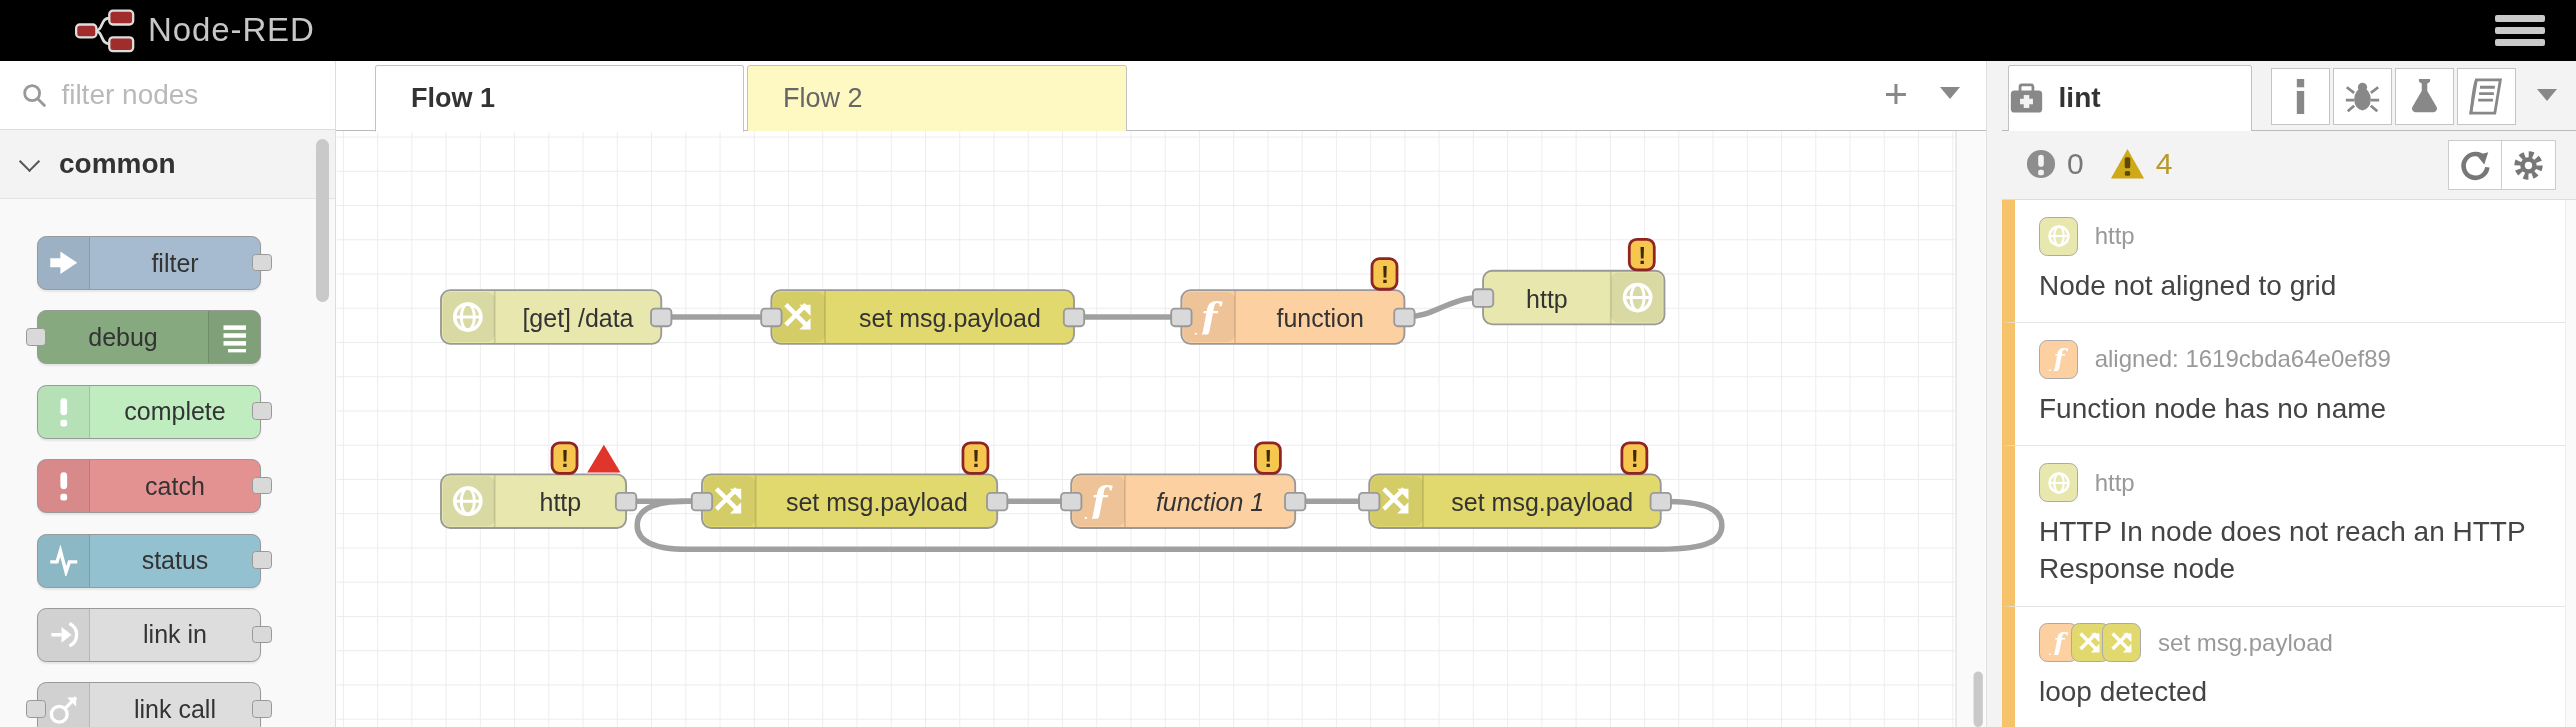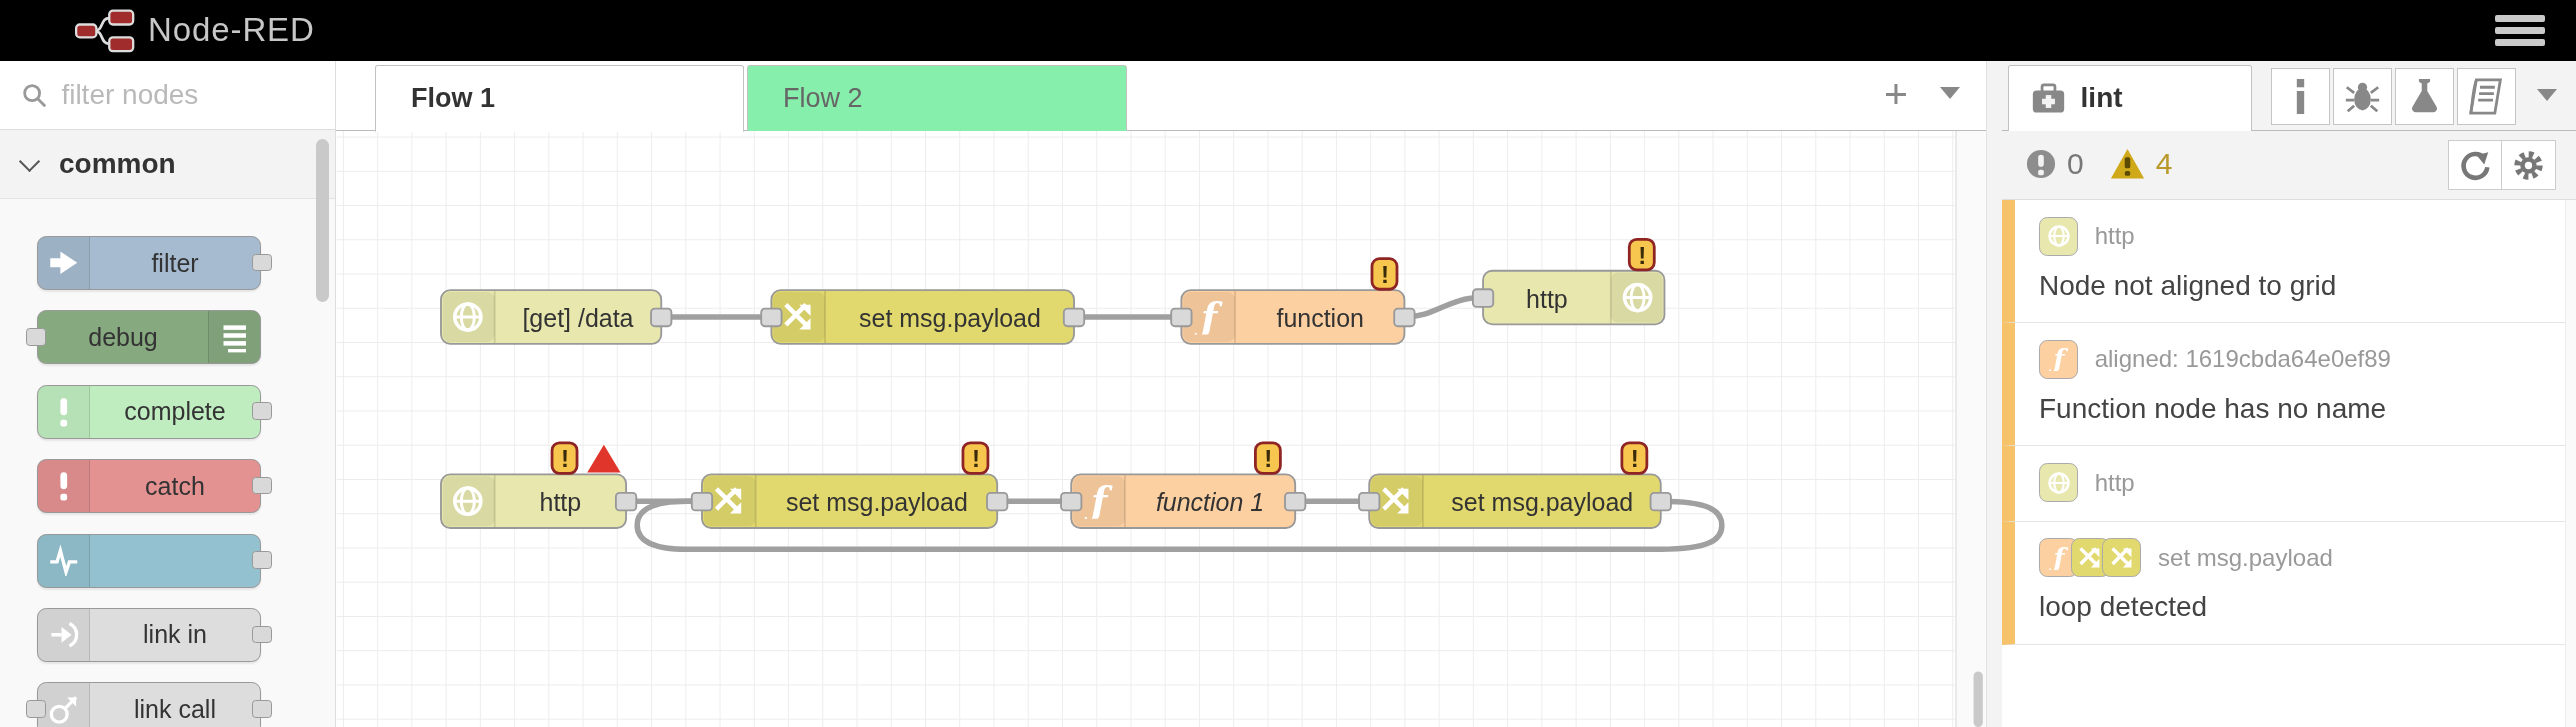--- a/index.html
+++ b/index.html
@@ -45,41 +45,41 @@
   .pnode .plabel.icon-right { left:0; right:52px; }
   .pport { position:absolute; top:50%; margin-top:-9.3px; width:20.4px; height:17.6px; background:#d9d9d9;
     border:1.9px solid #999; border-radius:3.7px; cursor:crosshair; }
   .pport.out { right:-12px; } .pport.in { left:-12px; }
   #palette-scroll { position:absolute; right:5.6px; top:78px; width:13px; height:163px; background:#c9c9c9;
     border-radius:6.5px; }
 
   
   #workspace { position:absolute; left:336px; top:61px; width:1650px; height:667px; }
   .tabbar { position:absolute; left:0; top:0; right:0; height:70px; background:#fff; border-bottom:1.9px solid #bbb; }
-  .tab { position:absolute; top:3.7px; bottom:-1.9px; background:#86efac; border:1.9px solid #c2c2c2;
+  .tab { position:absolute; top:3.7px; bottom:-1.9px; background:#fef9c3; border:1.9px solid #c2c2c2;
     display:flex; align-items:center; padding-left:35px; font-size:27px; color:#666; cursor:pointer;
     border-radius:2.8px 2.8px 0 0; }
   .tab.active { background:#fff; border-bottom:1.9px solid #fff; color:#333; font-weight:bold; }
   #tab-flow1 { left:39px; width:369px; z-index:2; }
   #tab-flow2 { left:411px; width:380px; }
   #add-flow { position:absolute; left:1532px; top:9.3px; width:56px; height:52px; font-size:41px;
     color:#888; text-align:center; line-height:48px; cursor:pointer; }
   #tab-list-btn { position:absolute; left:1604px; top:26px; cursor:pointer; }
   #canvas { position:absolute; left:0; top:70px; width:1650px; height:596px; background:#fff; }
 
   
   #splitter { position:absolute; left:1986px; top:61px; width:15.7px; height:667px; background:#f3f3f3;
     border-left:0.9px solid #e0e0e0; cursor:col-resize; }
 
   
   #sidebar { position:absolute; left:2002px; top:61px; width:574px; height:667px; background:#fff; }
   #sb-tabbar { position:absolute; left:0; top:0; right:0; height:70px; background:#f3f3f3; border-bottom:1.9px solid #bbb; }
   #sb-tab-lint { position:absolute; left:5.6px; top:3.7px; bottom:-1.9px; width:244px; background:#fff;
     border:1.9px solid #c2c2c2; border-bottom:1.9px solid #fff; border-radius:2.8px 2.8px 0 0;
-    display:flex; align-items:center; padding-left:22px; gap:15px; cursor:pointer; }
+    display:flex; align-items:center; gap:15px; cursor:pointer; }
   #sb-tab-lint .sb-tab-label { font-size:28px; font-weight:bold; color:#333; }
   .sb-iconbtn { position:absolute; top:7.4px; width:59px; height:57px; background:#fff; border:1.9px solid #c4c4c4;
     display:flex; align-items:center; justify-content:center; cursor:pointer; }
   #btn-info { left:269px; } #btn-bug { left:331px; } #btn-flask { left:393px; } #btn-book { left:455px; }
   #sb-caret { position:absolute; left:535px; top:28px; cursor:pointer; }
   #lint-toolbar { position:absolute; left:0; top:70px; right:0; height:69px; background:#f3f3f3;
     border-bottom:1.9px solid #ddd; }
   #lint-counts { position:absolute; left:24px; top:15.7px; display:flex; align-items:center; gap:11px; }
   #lint-counts .cnt-err { font-size:30px; color:#777; margin-right:15px; }
   #lint-counts .cnt-warn { font-size:30px; color:#b8992a; }
@@ -215,20 +215,21 @@
         <span class="plabel icon-left">catch</span>
         <span class="pport out"></span>
       </div>
 
       <div class="pnode" style="background-color: rgb(148, 193, 208);">
         <div class="icon-region left">
           <svg width="31.5" height="31.5" viewBox="0 0 34 34">
               <use href="#i-heartbeat"></use>
             </svg>
           </div>
+        <span class="plabel icon-left">status</span>
         <span class="pport out"></span>
       </div>
 
       <div class="pnode" style="background-color: rgb(221, 221, 221);">
         <div class="icon-region left">
           <svg width="31.5" height="31.5" viewBox="0 0 34 34">
               <use href="#i-link-in"></use>
             </svg>
           </div>
         <span class="plabel icon-left">link in</span>
@@ -492,20 +493,21 @@
 
       <div class="lint-item">
         <div class="li-head">
           <span class="chip" style="background-color: rgb(231, 231, 174);">
             <svg width="24" height="24" viewBox="0 0 26 26">
                 <use href="#i-globe" width="26" height="26"></use>
               </svg>
             </span>
           <span class="li-name">http</span>
         </div>
+        <div class="li-msg">HTTP In node does not reach an HTTP Response node</div>
       </div>
 
       <div class="lint-item">
         <div class="li-head">
           <span class="chip" style="background-color: rgb(253, 208, 162);">
             <svg width="24" height="24" viewBox="0 0 26 26">
                 <use href="#i-func" width="26" height="26"></use>
               </svg>
             </span>
           <span class="chip stack2" style="background-color: rgb(226, 217, 110);">

